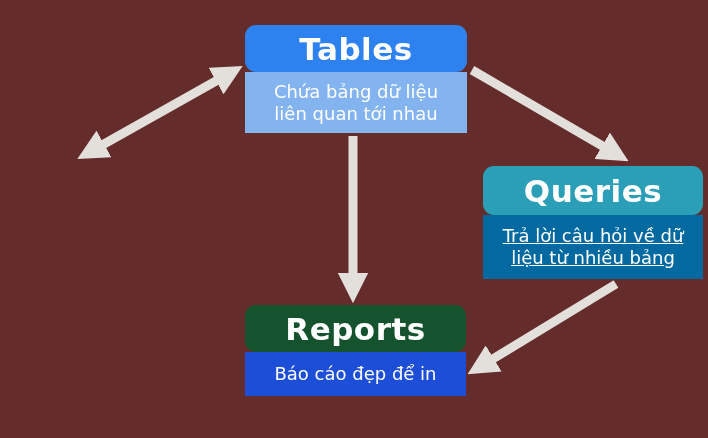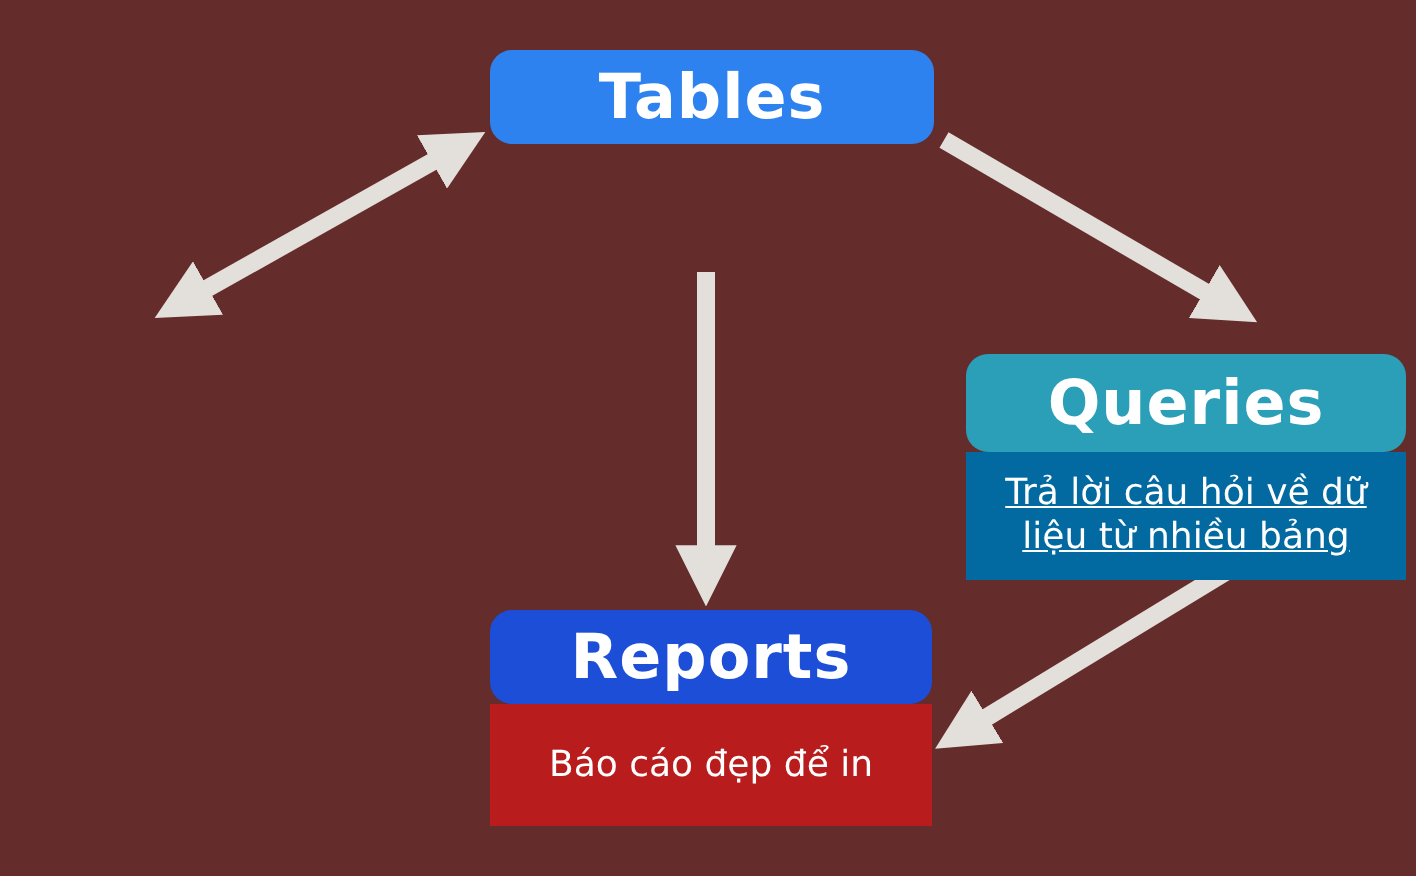--- a/index.html
+++ b/index.html
@@ -54,47 +54,49 @@
   }
   
   .node-tables { left: 245px; top: 25px; width: 222px; }
   .node-tables .node-header { height: 47px; background: #2E82F0; }
   .node-tables .node-body   { height: 61px; background: #84B4EF; }
   
   .node-forms { left: 5px; top: 165px; width: 223px; }
   .node-forms .node-header { height: 47px; background: #A34E88; }
   .node-forms .node-body   { height: 62px; background: #D78FC3; }
   
-  .node-queries { left: 483px; top: 177px; width: 220px; }
+  .node-queries { left: 483px; top: 166px; width: 220px; }
   .node-queries .node-header { height: 49px; background: #2B9FB8; }
   .node-queries .node-body   { height: 64px; background: #0369a1; text-decoration: underline; }
   
   .node-reports { left: 245px; top: 305px; width: 221px; }
-  .node-reports .node-header { height: 47px; background: #1d4ed8; }
-  .node-reports .node-body   { height: 61px; background: #b91c1c; }
+  .node-reports .node-header { height: 47px; background: #14532d; }
+  .node-reports .node-body   { height: 44px; background: #1d4ed8; }
 </style>
 </head>
 <body>
 
 <div class="canvas">
 
   <svg class="arrows-layer" width="708" height="438" viewBox="0 0 708 438" xmlns="http://www.w3.org/2000/svg">
     <defs>
       <marker id="arrowhead" viewBox="0 0 10 10" refX="6" refY="5" markerWidth="3.4" markerHeight="3.4" orient="auto-start-reverse">
         <path d="M0,0 L10,5 L0,10 z" fill="#E3DFDA"></path>
       </marker>
     </defs>
     <line class="arrow" x1="88" y1="153" x2="232" y2="72" marker-start="url(#arrowhead)" marker-end="url(#arrowhead)"></line>
     <line class="arrow" x1="472" y1="70" x2="618" y2="155" marker-end="url(#arrowhead)"></line>
     <line class="arrow" x1="353" y1="136" x2="353" y2="291" marker-end="url(#arrowhead)"></line>
     <line class="arrow" x1="616" y1="284" x2="478" y2="368" marker-end="url(#arrowhead)"></line>
   </svg>
 
   <div class="node node-tables">
     <div class="node-header">Tables</div>
+    <div class="node-body">Chứa bảng dữ liệu
+liên quan tới nhau</div>
   </div>
 
 
   <div class="node node-queries">
     <div class="node-header">Queries</div>
     <div class="node-body">Trả lời câu hỏi về dữ
 liệu từ nhiều bảng</div>
   </div>
 
   <div class="node node-reports">

